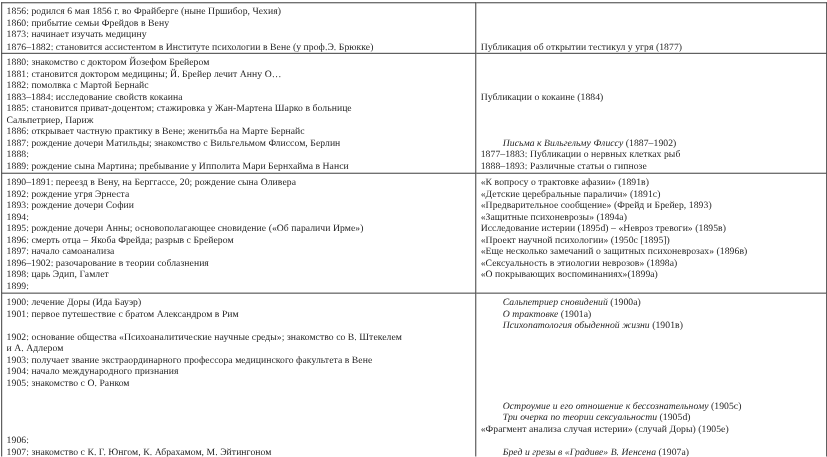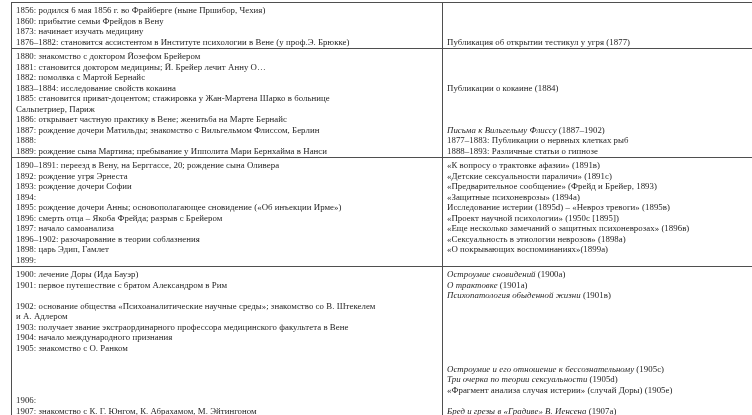--- a/index.html
+++ b/index.html
@@ -4,21 +4,21 @@
 <style>
   html, body {
     margin: 0;
     padding: 0;
     background: #ffffff;
   }
   .page {
     width: 692px;
     height: 415px;
     box-sizing: border-box;
-    padding: 2px 11px;
+    padding: 2px 1px;
     background: #ffffff;
     font-family: "Liberation Serif", "DejaVu Serif", serif;
   }
   table.bio-table {
     border-collapse: collapse;
     width: 750px;
     table-layout: fixed;
   }
   table.bio-table td {
     border: 1px solid #4f4f4f;
@@ -28,21 +28,21 @@
   }
   .line {
     font-size: 8.8px;
     line-height: 10.5px;
     min-height: 10.5px;
     color: #242424;
     white-space: nowrap;
     overflow: hidden;
     letter-spacing: 0.05px;
   }
-  .it { font-style: italic; }
+  .it { font-style: italic; margin-left: 20px; }
 </style>
 </head>
 <body>
 
 <div class="page">
   <table class="bio-table">
     <colgroup>
       <col style="width:431px">
       <col style="width:319px">
     </colgroup>
@@ -86,30 +86,30 @@
             <div class="line">1877–1883: Публикации о нервных клетках рыб</div>
             <div class="line">1888–1893: Различные статьи о гипнозе</div>
           </td>
         </tr>
         <tr>
           <td>
             <div class="line">1890–1891: переезд в Вену, на Берггассе, 20; рождение сына Оливера</div>
             <div class="line">1892: рождение угря Эрнеста</div>
             <div class="line">1893: рождение дочери Софии</div>
             <div class="line">1894:</div>
-            <div class="line">1895: рождение дочери Анны; основополагающее сновидение («Об инъекции Ирме»)</div>
+            <div class="line">1895: рождение дочери Анны; основополагающее сновидение («Об параличи Ирме»)</div>
             <div class="line">1896: смерть отца – Якоба Фрейда; разрыв с Брейером</div>
             <div class="line">1897: начало самоанализа</div>
             <div class="line">1896–1902: разочарование в теории соблазнения</div>
             <div class="line">1898: царь Эдип, Гамлет</div>
             <div class="line">1899:</div>
           </td>
           <td>
             <div class="line">«К вопросу о трактовке афазии» (1891в)</div>
-            <div class="line">«Детские сексуальности параличи» (1891с)</div>
+            <div class="line">«Детские церебральные параличи» (1891с)</div>
             <div class="line">«Предварительное сообщение» (Фрейд и Брейер, 1893)</div>
             <div class="line">«Защитные психоневрозы» (1894а)</div>
             <div class="line">Исследование истерии (1895d) – «Невроз тревоги» (1895в)</div>
             <div class="line">«Проект научной психологии» (1950с [1895])</div>
             <div class="line">«Еще несколько замечаний о защитных психоневрозах» (1896в)</div>
             <div class="line">«Сексуальность в этиологии неврозов» (1898а)</div>
             <div class="line">«О покрывающих воспоминаниях»(1899а)</div>
             <div class="line"></div>
           </td>
         </tr>
@@ -124,21 +124,21 @@
             <div class="line">1904: начало международного признания</div>
             <div class="line">1905: знакомство с О. Ранком</div>
             <div class="line"></div>
             <div class="line"></div>
             <div class="line"></div>
             <div class="line"></div>
             <div class="line">1906:</div>
             <div class="line">1907: знакомство с К. Г. Юнгом, К. Абрахамом, М. Эйтингоном</div>
           </td>
           <td>
-            <div class="line"><span class="it">Остроумие сновидений</span><span> (1900а)</span></div>
+            <div class="line"><span class="it">Сальпетриер сновидений</span><span> (1900а)</span></div>
             <div class="line"><span class="it">О трактовке</span><span> (1901а)</span></div>
             <div class="line"><span class="it">Психопатология обыденной жизни</span><span> (1901в)</span></div>
             <div class="line"></div>
             <div class="line"></div>
             <div class="line"></div>
             <div class="line"></div>
             <div class="line"></div>
             <div class="line"></div>
             <div class="line"><span class="it">Остроумие и его отношение к бессознательному</span><span> (1905с)</span></div>
             <div class="line"><span class="it">Три очерка по теории сексуальности</span><span> (1905d)</span></div>

